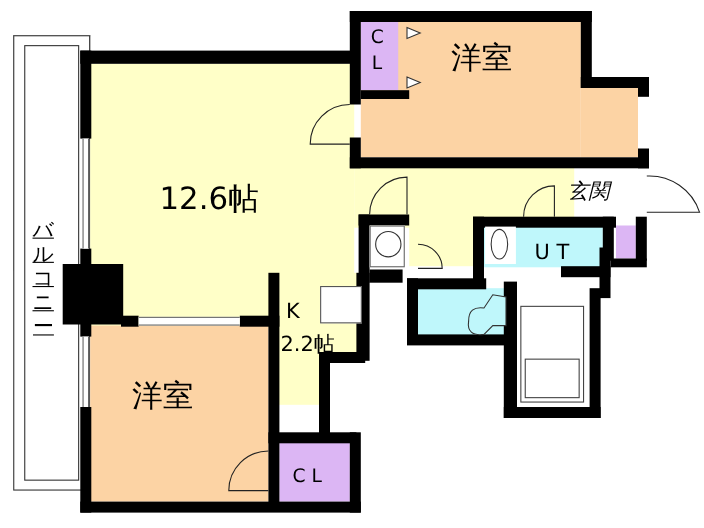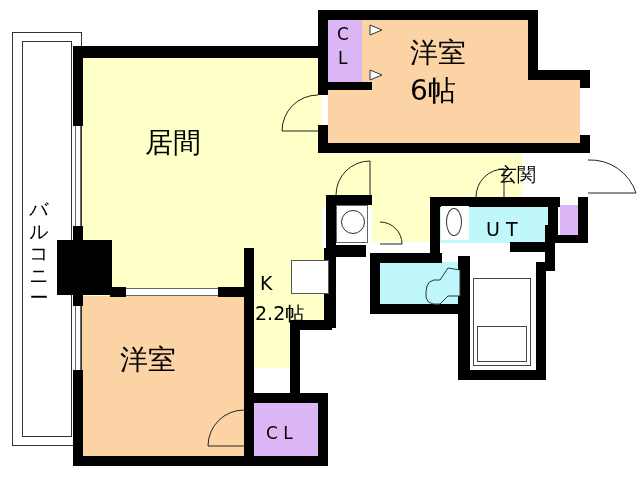--- a/index.html
+++ b/index.html
@@ -10,21 +10,21 @@
   svg { position: absolute; left: 0; top: 0; }
 </style>
 </head>
 <body>
 
 <div class="abs" style="left:0;top:0;width:640px;height:480px;">
 
   <div class="abs" style="left:12px;top:32px;width:70px;height:214px;border:1px solid #333;border-bottom:none;background:#fff;"></div>
   <div class="abs" style="left:12px;top:32px;width:70px;height:414px;border:1px solid #333;background:#fff;"></div>
   <div class="abs" style="left:22px;top:41px;width:50px;height:396px;border:1px solid #333;background:#fff;"></div>
-  <div class="room-label" style="left:29px;top:198px;font-size:19px;width:20px;line-height:22px;white-space:normal;text-align:center;">バルコニー</div>
+  <div class="room-label" style="left:29px;top:198px;font-size:19px;width:20px;line-height:22px;white-space:normal;text-align:right;text-decoration:underline;">バルコニー</div>
 
   <div class="abs" style="left:82px;top:58px;width:240px;height:240px;background:#ffffc8;"></div>
   <div class="abs" style="left:322px;top:152px;width:200px;height:55px;background:#ffffc8;"></div>
   <div class="abs" style="left:372px;top:152px;width:60px;height:90px;background:#ffffc8;"></div>
   <div class="abs" style="left:252px;top:248px;width:38px;height:120px;background:#ffffc8;"></div>
   <div class="abs" style="left:290px;top:248px;width:40px;height:75px;background:#ffffc8;"></div>
 
   <div class="abs" style="left:328px;top:20px;width:200px;height:123px;background:#fcd3a4;"></div>
   <div class="abs" style="left:528px;top:80px;width:52px;height:63px;background:#fcd3a4;"></div>
 
@@ -98,32 +98,31 @@
     <path d="M336 195 A 34 34 0 0 1 370 161 L370 195" fill="none" stroke="#222" stroke-width="1"></path>
     <path d="M380 222 A 22 22 0 0 1 402 244 L380 244" fill="none" stroke="#222" stroke-width="1"></path>
     <path d="M476 197 A 28 28 0 0 1 504 169 L504 197" fill="none" stroke="#222" stroke-width="1"></path>
     <path d="M244 410 A 36 36 0 0 0 208 446 L244 446" fill="none" stroke="#222" stroke-width="1"></path>
     <path d="M588 160 A 48 48 0 0 1 636 193 L588 193" fill="none" stroke="#222" stroke-width="1"></path>
     <path d="M426 292 Q426 278 440 280 L448 268 L460 270 L460 296 L448 296 L440 304 Q424 306 426 292 Z" fill="#bff7fb" stroke="#333" stroke-width="1"></path>
     <path d="M370 25 L382 30 L370 35 Z" fill="#fff" stroke="#333" stroke-width="1"></path>
     <path d="M370 70 L382 75 L370 80 Z" fill="#fff" stroke="#333" stroke-width="1"></path>
   </svg>
 
-  <div class="room-label" style="left:145px;top:128px;font-size:28px;">居間</div>
+  <div class="room-label" style="left:145px;top:166px;font-size:28px;">12.6帖</div>
 
   <div class="room-label" style="left:410px;top:38px;font-size:28px;">洋室</div>
-  <div class="room-label" style="left:410px;top:76px;font-size:28px;">6帖</div>
 
   <div class="room-label" style="left:120px;top:345px;font-size:28px;">洋室</div>
 
   <div class="room-label" style="left:260px;top:274px;font-size:19px;">K</div>
   <div class="room-label" style="left:255px;top:304px;font-size:19px;">2.2帖</div>
 
   <div class="room-label" style="left:337px;top:26px;font-size:17px;">C</div>
   <div class="room-label" style="left:338px;top:50px;font-size:17px;">L</div>
 
   <div class="room-label" style="left:266px;top:425px;font-size:17px;">C L</div>
 
   <div class="room-label" style="left:486px;top:220px;font-size:19px;">U T</div>
 
-  <div class="room-label" style="left:498px;top:165px;font-size:19px;">玄関</div>
+  <div class="room-label" style="left:516px;top:165px;font-size:19px;font-style:italic;">玄関</div>
 
 </div>
 
 </body></html>

